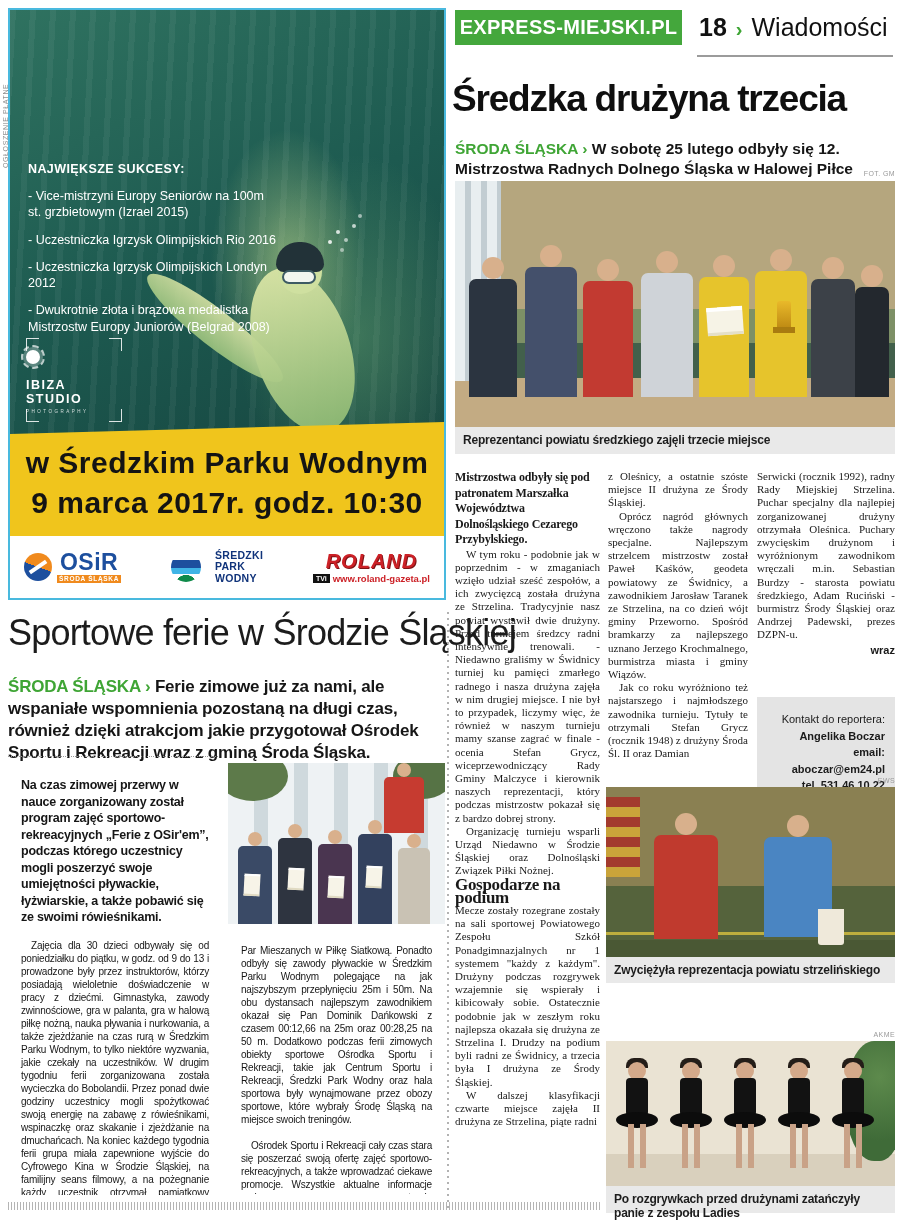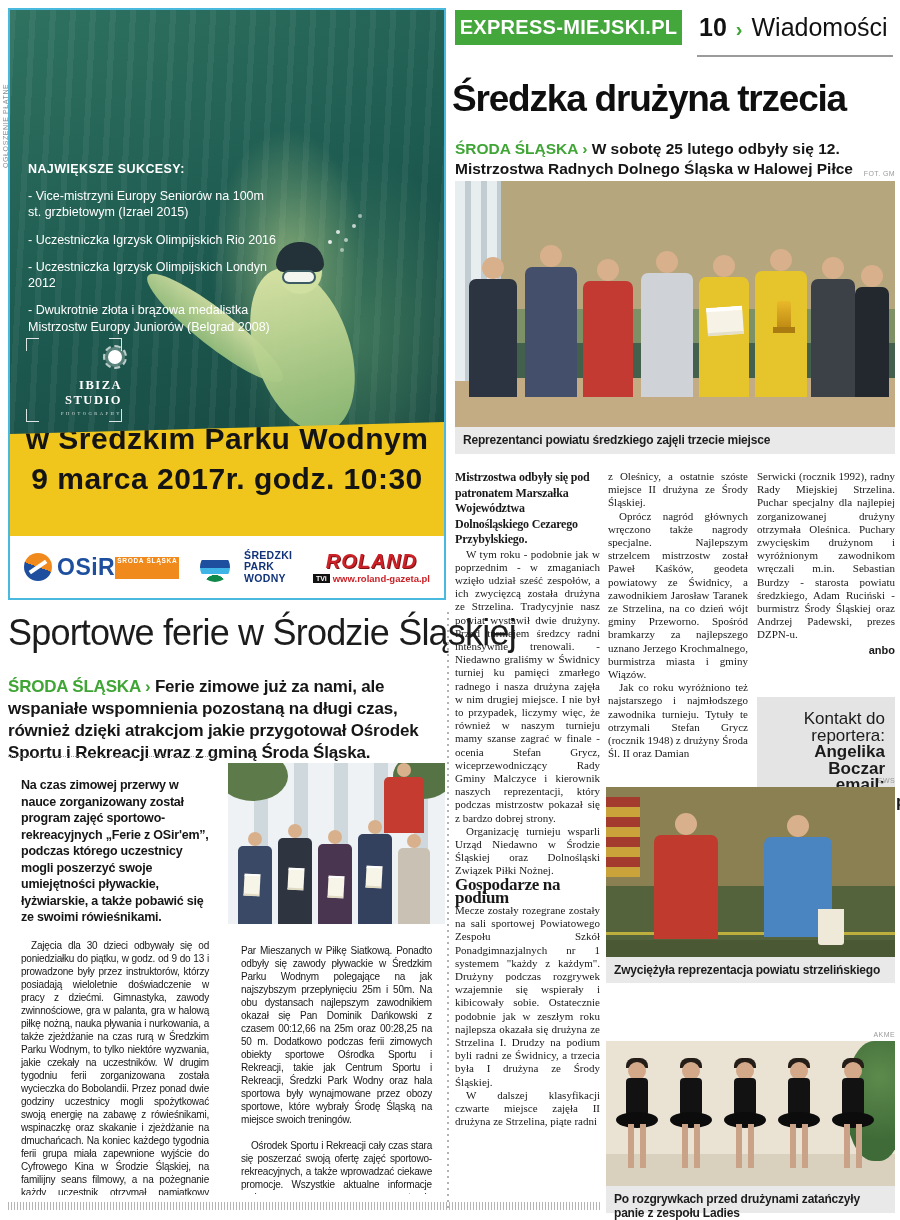--- a/index.html
+++ b/index.html
@@ -31,41 +31,41 @@
           box-shadow:8px -10px 0 rgba(255,255,255,.8),16px -2px 0 rgba(255,255,255,.6),
           24px -16px 0 rgba(255,255,255,.7),12px 8px 0 rgba(255,255,255,.5),30px -26px 0 rgba(255,255,255,.55);}
   .ad-top{position:absolute;left:0;top:0;width:434px;height:190px;background:#f0c51c;
           clip-path:polygon(0 0,100% 0,100% 100%,0 74%);text-align:center;color:#161616;}
   .ad-l1{margin-top:16px;font-size:18px;}
   .ad-l2{margin-top:8px;font-size:18px;}
   .ad-name{margin-top:12px;font-size:40px;font-weight:bold;letter-spacing:2px;}
   .successes{position:absolute;left:18px;top:152px;width:250px;color:#fff;text-align:left;}
   .suc-title{font-size:12.5px;font-weight:bold;letter-spacing:.4px;margin-bottom:12px;}
   .successes p{margin:0 0 11px;font-size:12.5px;line-height:1.3;}
-  .ibiza{position:absolute;left:16px;top:328px;width:96px;height:84px;color:#fff;text-align:right;font-family:Liberation Serif, serif;}
+  .ibiza{position:absolute;left:16px;top:328px;width:96px;height:84px;color:#fff;text-align:left;}
   .ibiza .c{position:absolute;width:12px;height:12px;border:0 solid rgba(255,255,255,.85);}
   .ibiza .c1{left:0;top:0;border-left-width:1px;border-top-width:1px;}
   .ibiza .c2{right:0;top:0;border-right-width:1px;border-top-width:1px;}
   .ibiza .c3{left:0;bottom:0;border-left-width:1px;border-bottom-width:1px;}
   .ibiza .c4{right:0;bottom:0;border-right-width:1px;border-bottom-width:1px;}
   .sun{display:inline-block;margin-top:12px;width:14px;height:14px;border-radius:50%;background:#fff;
        box-shadow:0 0 0 3px rgba(255,255,255,.25);outline:2px dashed rgba(255,255,255,.7);outline-offset:3px;}
   .ibiza-name{font-size:12.5px;font-weight:bold;letter-spacing:1.5px;margin-top:10px;}
   .ibiza-sub{font-size:4.5px;letter-spacing:2.5px;color:rgba(255,255,255,.8);margin-top:3px;}
   .ad-band{position:absolute;left:0;top:412px;width:434px;height:114px;background:#f0c51c;
            clip-path:polygon(0 12px,100% 0,100% 100%,0 100%);text-align:center;color:#141414;}
-  .ad-venue{font-size:30px;font-weight:bold;letter-spacing:.5px;}
+  .ad-venue{margin-top:24px;font-size:30px;font-weight:bold;letter-spacing:.5px;}
   .ad-date{margin-top:6px;font-size:30px;font-weight:bold;letter-spacing:.5px;}
   .ad-logos{position:absolute;left:0;bottom:0;width:434px;height:62px;background:#fff;display:flex;
             align-items:center;justify-content:space-between;padding:0 14px;box-sizing:border-box;}
   .logo-osir{display:flex;align-items:center;gap:5px;}
   .osir-icon{width:28px;height:28px;border-radius:50%;
       background:conic-gradient(#f08a1d 0 110deg,#1d4f9e 110deg 290deg,#f08a1d 290deg 360deg);position:relative;}
   .osir-icon::after{content:"";position:absolute;left:4px;top:12px;width:20px;height:4px;background:#fff;transform:rotate(-35deg);}
-  .osir-text{display:flex;flex-direction:row;line-height:1;text-align:center;}
+  .osir-text{display:flex;flex-direction:column;line-height:1;text-align:center;}
   .osir-text b{font-size:23px;color:#1d4f9e;letter-spacing:.5px;}
   .osir-text i{font-style:normal;font-size:6.5px;font-weight:bold;color:#fff;background:#f08a1d;padding:1px 2px;margin-top:1px;letter-spacing:.7px;}
   .logo-park{display:flex;align-items:center;gap:14px;}
   .park-icon{width:30px;height:30px;border-radius:50%;
       background:radial-gradient(circle at 50% 115%,#0f8a4a 0 30%,transparent 31%),
                  linear-gradient(180deg,#fff 0 28%,#1d4f9e 28% 55%,#3fb4e6 55% 72%,#fff 72%);}
   .park-text{display:flex;flex-direction:column;font-size:10.5px;font-weight:bold;color:#10337a;line-height:1.05;letter-spacing:.3px;}
   .logo-express{background:#44a73c;color:#fff;font-weight:bold;font-size:10.5px;padding:8px 9px;border-radius:2px;letter-spacing:.2px;}
   .logo-roland{display:flex;flex-direction:column;align-items:center;line-height:1;}
   .roland-name{font-size:20px;font-weight:bold;font-style:italic;color:#cc2127;letter-spacing:1px;
@@ -109,21 +109,21 @@
   .scol{position:absolute;top:470px;font-family:"Liberation Serif",serif;font-size:11px;line-height:13.2px;
         text-align:justify;color:#191919;overflow:hidden;}
   .scol p{margin:0;text-indent:11px;font-family:Liberation Serif, serif;}
   .scol p.ni{text-indent:0;}
   .intro-s{font-family:"Liberation Sans",sans-serif;font-weight:bold;font-size:12px;line-height:15.5px;
         margin:0 0 9px;text-align:left;letter-spacing:-.2px;}
   .subhead{font-family:"Liberation Sans",sans-serif;font-weight:bold;font-size:17px;margin:11px 0 7px;
         text-align:left;letter-spacing:-.3px;}
   .sig{text-align:right;font-weight:bold;font-size:11px;font-family:"Liberation Sans",sans-serif;margin-top:2px;}
   .contact{position:absolute;left:757px;top:697px;width:138px;background:#e4e4e4;text-align:right;
-        padding:14px 10px;box-sizing:border-box;font-size:17px;line-height:16.5px;color:#1b1b1b;}
+        padding:14px 10px;box-sizing:border-box;font-size:11px;line-height:16.5px;color:#1b1b1b;}
   .contact .b{font-weight:bold;}
 
   
   .ph2{left:606px;top:787px;width:289px;height:170px;
        background:linear-gradient(180deg,#8a8052 0 58%,#55633c 58% 90%,#4a5834 90%);}
   .ph2 .stripe{position:absolute;left:0;top:10px;width:34px;height:80px;
        background:repeating-linear-gradient(to bottom,#a33b2e 0 10px,#caa43a 10px 20px);}
   .ph2 .line{position:absolute;left:0;bottom:22px;width:100%;height:3px;background:#d8c13e;opacity:.8;}
   .bag{position:absolute;background:#efe9da;border-radius:0 0 3px 3px;}
 
@@ -221,21 +221,21 @@
         <span class="roland-sub">
           <span class="tv">TVi</span>
           <span class="url">www.roland-gazeta.pl</span>
         </span>
       </div>
     </div>
   </div>
 
   <div class="masthead">EXPRESS-MIEJSKI.PL</div>
   <div class="pagehead">
-    <span class="num">10</span>
+    <span class="num">18</span>
     <span class="chev">›</span>
     <span class="sec">Wiadomości</span>
   </div>
   <div class="pagehead-rule"></div>
 
   <div class="r-title">Średzka drużyna trzecia</div>
   <div class="r-lead">
     <span class="tag">ŚRODA ŚLĄSKA</span>
     <span class="chevi">›</span>
     <span>W sobotę 25 lutego odbyły się 12. Mistrzostwa Radnych Dolnego Śląska w Halowej Piłce Nożnej.</span>
@@ -265,21 +265,21 @@
     <p class="ni">Mecze zostały rozegrane zostały na sali sportowej Powiatowego Zespołu Szkół Ponadgimnazjalnych nr 1 systemem "każdy z każdym". Drużyny podczas rozgrywek wzajemnie się wspierały i kibicowały sobie. Ostatecznie podobnie jak w zeszłym roku najlepsza okazała się drużyna ze Strzelina I. Drudzy na podium byli radni ze Świdnicy, a trzecia była I drużyna ze Środy Śląskiej.</p>
     <p>W dalszej klasyfikacji czwarte miejsce zajęła II drużyna ze Strzelina, piąte radni</p>
   </div>
   <div class="scol" style="left:608px;width:140px;height:310px;">
     <p class="ni">z Oleśnicy, a ostatnie szóste miejsce II drużyna ze Środy Śląskiej.</p>
     <p>Oprócz nagród głównych wręczono także nagrody specjalne. Najlepszym strzelcem mistrzostw został Paweł Kaśków, geodeta powiatowy ze Świdnicy, a zawodnikiem Jarosław Taranek ze Strzelina, na co dzień wójt gminy Przeworno. Spośród bramkarzy za najlepszego uznano Jerzego Krochmalnego, burmistrza miasta i gminy Wiązów.</p>
     <p>Jak co roku wyróżniono też najstarszego i najmłodszego zawodnika turnieju. Tytuły te otrzymali Stefan Grycz (rocznik 1948) z drużyny Środa Śl. II oraz Damian</p>
   </div>
   <div class="scol" style="left:757px;width:138px;height:220px;">
     <p class="ni">Serwicki (rocznik 1992), radny Rady Miejskiej Strzelina. Puchar specjalny dla najlepiej zorganizowanej drużyny otrzymała Oleśnica. Puchary zwycięskim drużynom i wyróżnionym zawodnikom wręczali m.in. Sebastian Burdzy - starosta powiatu średzkiego, Adam Ruciński - burmistrz Środy Śląskiej oraz Andrzej Padewski, prezes DZPN-u.</p>
-    <div class="sig">anbo</div>
+    <div class="sig">wraz</div>
   </div>
 
   <div class="contact">
     <div>Kontakt do reportera:</div>
     <div class="b">Angelika Boczar</div>
     <div class="b">email: aboczar@em24.pl</div>
     <div class="b">tel. 531 46 10 22</div>
   </div>
 
   <div class="credit" style="left:755px;top:777px;width:140px;">EWS</div>

